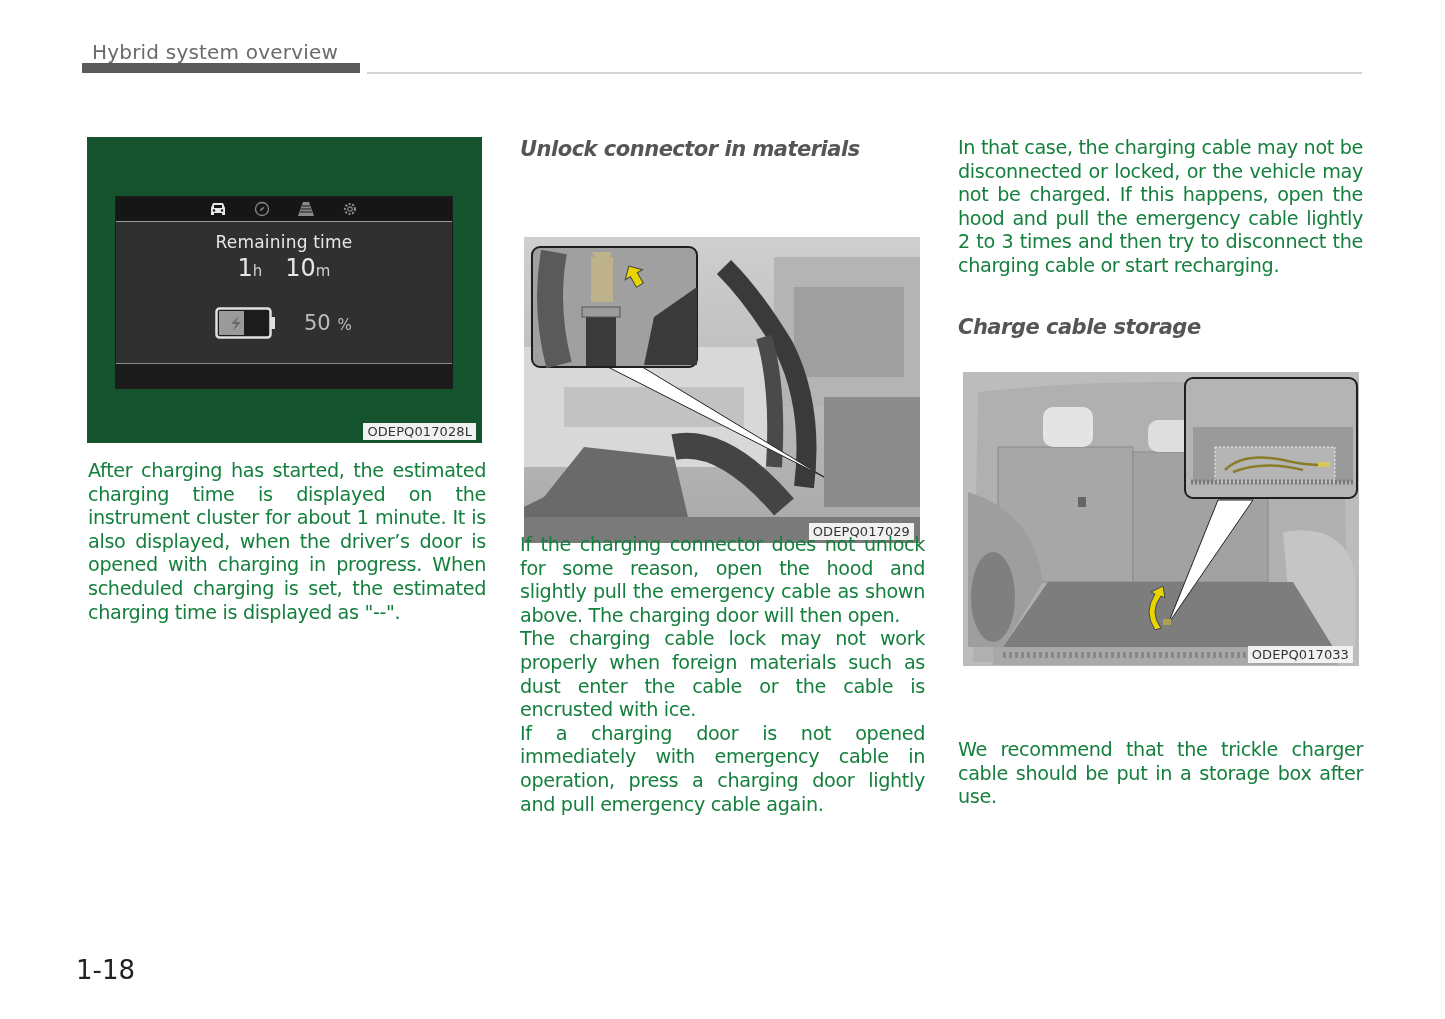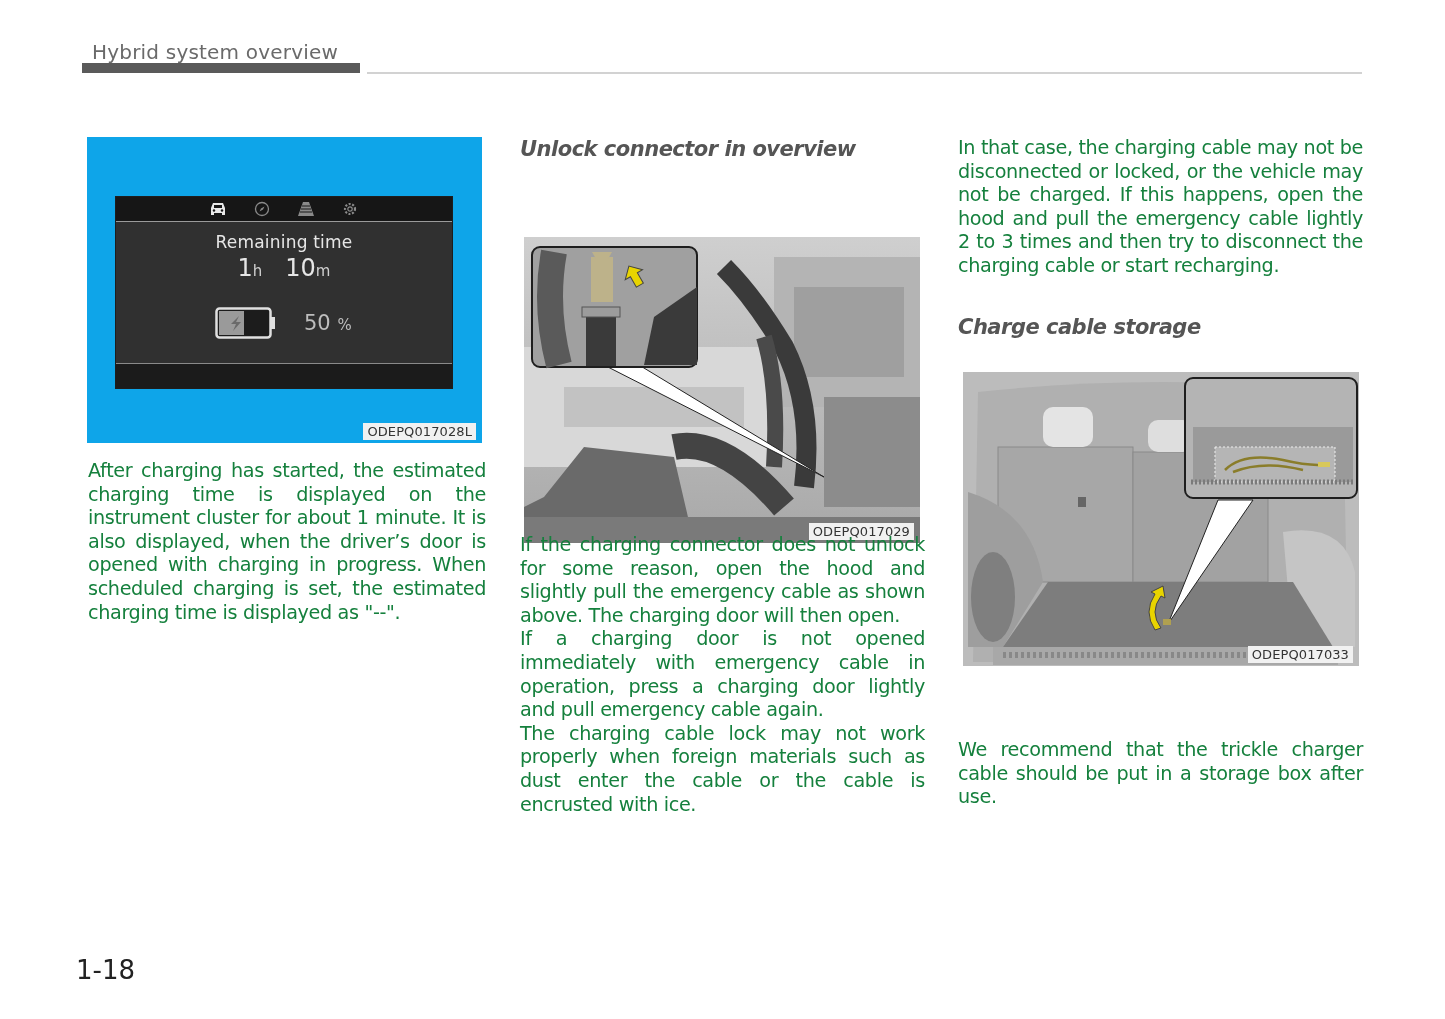--- a/index.html
+++ b/index.html
@@ -18,21 +18,21 @@
   .para p { margin:0; }
   .heading { position:absolute; font-family:"DejaVu Sans", sans-serif; font-style:italic; font-weight:bold;
              font-size:21px; color:#555555; letter-spacing:-0.5px; }
 
   
   .fig { position:absolute; overflow:hidden; }
   .fig-code { position:absolute; right:6px; bottom:3px; background:#f1f1f1; font-family:"DejaVu Sans", sans-serif;
               font-size:13px; color:#333; padding:1px 4px; letter-spacing:0.1px; }
 
   
-  #fig1 { left:87px; top:137px; width:395px; height:306px; background:#0ea5e9; }
+  #fig1 { left:87px; top:137px; width:395px; height:306px; background:#14532d; }
   .cluster { position:absolute; left:28px; top:59px; width:336px; height:191px; background:#303030; border:1px solid #1d1d1d; }
   .cl-top { position:absolute; left:0; top:0; width:100%; height:24px; background:#161616; border-bottom:1px solid #9a9a9a; }
   .cl-icons { position:absolute; left:0; right:0; top:3px; display:flex; justify-content:center; gap:26px; }
   .cl-icon { width:18px; height:18px; display:flex; align-items:center; justify-content:center; }
   .cl-bottom { position:absolute; left:0; bottom:0; width:100%; height:24px; background:#1b1b1b; border-top:1px solid #8a8a8a; }
   .cl-label { position:absolute; left:0; right:0; top:35px; text-align:center; color:#e6e6e6; font-size:17px; letter-spacing:0.2px; }
   .cl-time { position:absolute; left:0; right:0; top:57px; text-align:center; color:#e6e6e6; font-size:24px; }
   .cl-time .u { font-size:15px; color:#cfcfcf; }
   .cl-batt { position:absolute; left:99px; top:110px; }
   .cl-pct { position:absolute; left:188px; top:114px; color:#bdbdbd; font-size:21px; }
@@ -104,21 +104,21 @@
   </div>
   <div class="fig-code">ODEPQ017028L</div>
 </div>
 
 <div class="para" style="left:88px; top:459px; width:398px;">
   <div style="display:flex;">
     <p style="flex:1;">After charging has started, the estimated charging time is displayed on the instrument cluster for about 1 minute. It is also displayed, when the driver’s door is opened with charging in progress. When scheduled charging is set, the estimated charging time is displayed as "--".</p>
   </div>
 </div>
 
-<div class="heading" style="left:520px; top:137px;">Unlock connector in overview</div>
+<div class="heading" style="left:520px; top:137px;">Unlock connector in materials</div>
 
 <div class="fig" id="fig2">
   <svg width="396" height="306" viewBox="0 0 396 306">
     <defs>
       <linearGradient id="eg1" x1="0" y1="0" x2="0" y2="1">
           <stop offset="0" stop-color="#cfcfcf"></stop>
           <stop offset="1" stop-color="#a8a8a8"></stop>
         </linearGradient>
     </defs>
     <rect width="396" height="306" fill="url(#eg1)"></rect>
@@ -145,22 +145,22 @@
     <rect x="67" y="20" width="22" height="45" fill="#bdb28a"></rect>
     <polygon points="68,15 88,15 84,22 72,22" fill="#bdb28a"></polygon>
     <path d="M107 50 l0 -12 l-6 0 l10 -10 l10 10 l-6 0 l0 12 z" fill="#e8d400" stroke="#444" stroke-width="1" transform="rotate(-30 110 40)"></path>
     <polygon points="130,80 173,50 173,128 120,128" fill="#3a3a3a"></polygon>
   </svg>
   <div class="fig-code">ODEPQ017029</div>
 </div>
 
 <div class="para" style="left:520px; top:533px; width:405px;">
   <p>If the charging connector does not unlock for some reason, open the hood and slightly pull the emergency cable as shown above. The charging door will then open.</p>
+  <p>The charging cable lock may not work properly when foreign materials such as dust enter the cable or the cable is encrusted with ice.</p>
   <p>If a charging door is not opened immediately with emergency cable in operation, press a charging door lightly and pull emergency cable again.</p>
-  <p>The charging cable lock may not work properly when foreign materials such as dust enter the cable or the cable is encrusted with ice.</p>
 </div>
 
 <div class="para" style="left:958px; top:136px; width:405px;">
   <p>In that case, the charging cable may not be disconnected or locked, or the vehicle may not be charged. If this happens, open the hood and pull the emergency cable lightly 2 to 3 times and then try to disconnect the charging cable or start recharging.</p>
 </div>
 
 <div class="heading" style="left:958px; top:315px;">Charge cable storage</div>
 
 <div class="fig" id="fig3">
   <svg width="396" height="306" viewBox="0 0 396 306">

